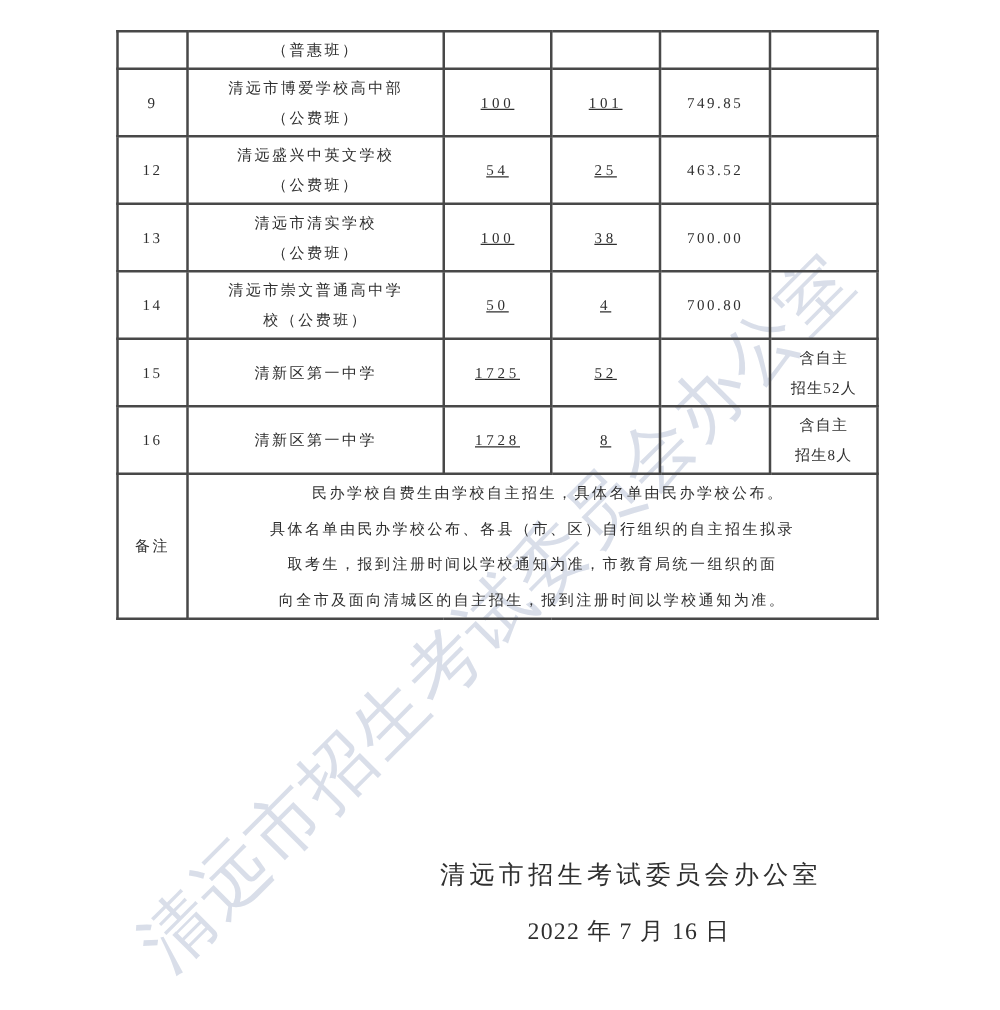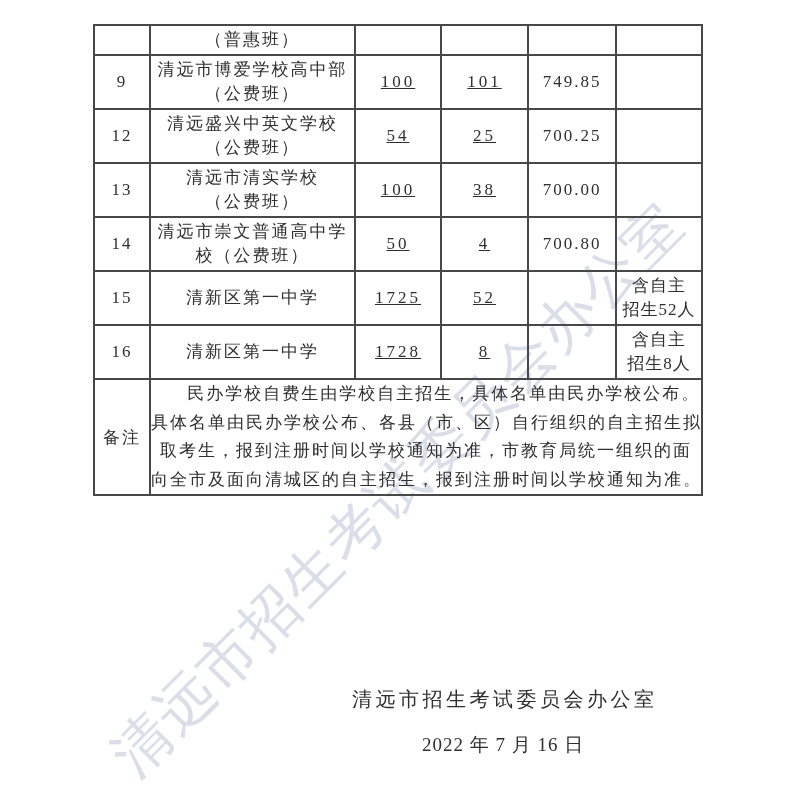--- a/index.html
+++ b/index.html
@@ -35,21 +35,21 @@
     width: 608px;
     border-collapse: collapse;
     table-layout: fixed;
     z-index: 1;
     background: transparent;
   }
   .score-table td {
     border: 2px solid #484848;
     text-align: center;
     vertical-align: middle;
-    font-size: 17px;
+    font-size: 12px;
     padding: 0;
     overflow: hidden;
   }
   tr.partial-row { height: 30px; }
   tr.data-row { height: 54px; }
   tr.note-row { height: 116px; }
 
   .c-no { letter-spacing: 2px; }
   .c-school { letter-spacing: 2px; font-size: 17px; line-height: 24px; }
   .c-school .line { min-height: 0; }
@@ -127,21 +127,21 @@
 
 
     <tr class="data-row">
       <td class="c-no">12</td>
       <td class="c-school">
         <div class="line">清远盛兴中英文学校</div>
         <div class="line">（公费班）</div>
       </td>
       <td class="c-num">54</td>
       <td class="c-num">25</td>
-      <td class="c-score">700.25</td>
+      <td class="c-score">463.52</td>
       <td class="c-remark"></td>
     </tr>
 
     <tr class="data-row">
       <td class="c-no">13</td>
       <td class="c-school">
         <div class="line">清远市清实学校</div>
         <div class="line">（公费班）</div>
       </td>
       <td class="c-num">100</td>

